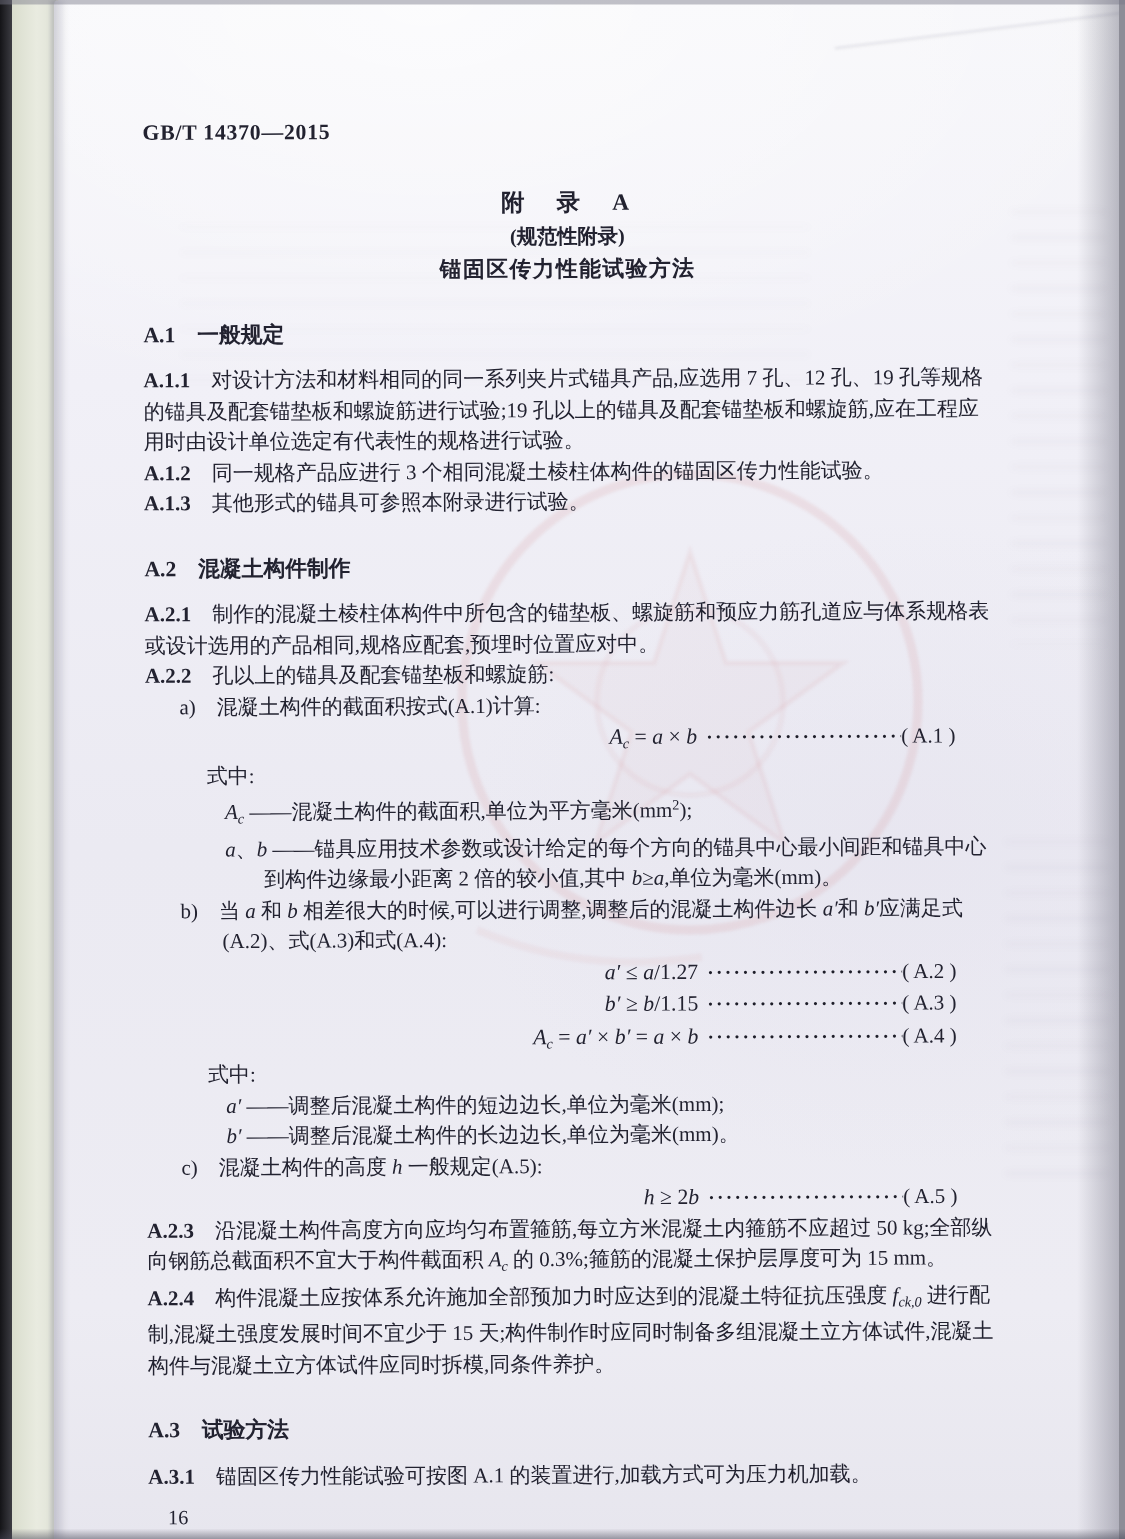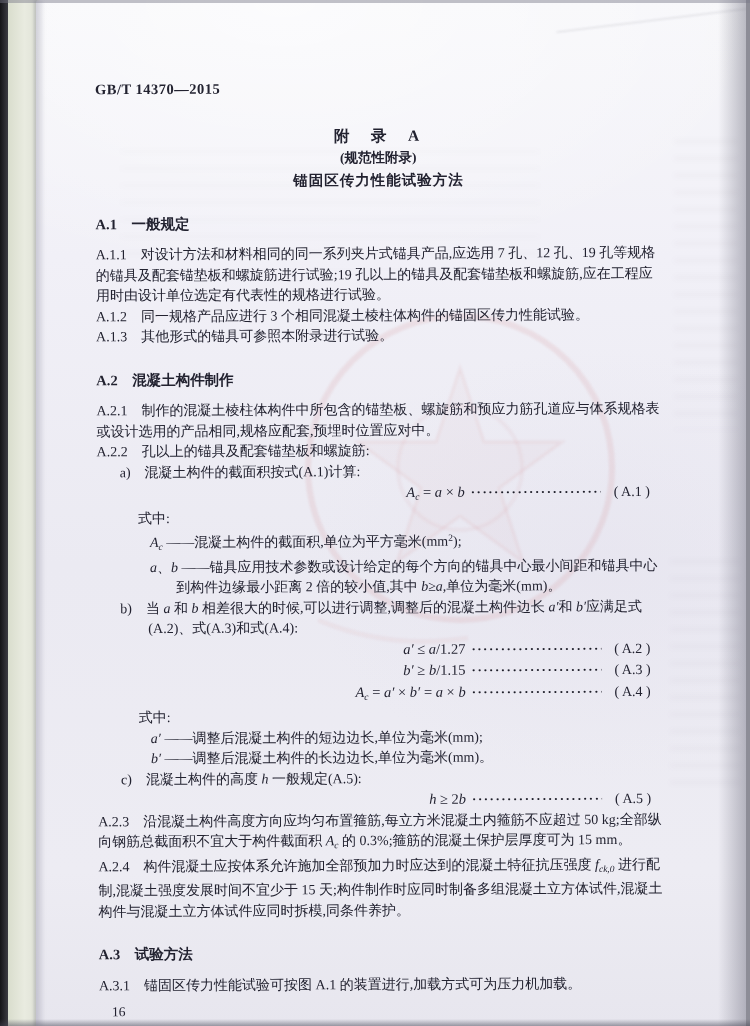--- a/index.html
+++ b/index.html
@@ -45,24 +45,24 @@
   .t3{font-size:14.5px;letter-spacing:1px;}
   .h2{font-weight:bold;font-size:14.5px;margin:22px 0 11px 0;}
   .p{margin:0;}
   .li{margin:0;padding-left:51px;text-indent:-28px;}
   .sz{margin:0 0 0 41px;}
   .def{margin:0 0 0 53px;padding-left:26px;text-indent:-26px;}
   .formula{display:flex;align-items:baseline;}
   .f-expr{flex:1 1 auto;text-align:right;padding-right:6px;font-size:14.5px;}
   .f-dots{flex:0 0 130px;overflow:hidden;white-space:nowrap;font-weight:bold;
           letter-spacing:1.5px;font-size:13px;color:#1d1d28;}
-  .f-label{flex:0 0 62px;text-align:center;white-space:nowrap;}
+  .f-label{flex:0 0 62px;text-align:left;white-space:nowrap;}
   .page-num{margin-top:6px;padding-left:13px;font-size:13.5px;}
   
-  .r-b{font-weight:normal;}
+  .r-b{font-weight:bold;}
   .r-i{font-style:italic;}
   .r-sub{font-style:italic;font-size:9.5px;vertical-align:-3px;letter-spacing:0;}
   .r-sup{font-size:9.5px;vertical-align:5px;}
 </style>
 </head>
 <body>
 
 <div class="stage">
   <div class="under-strip"></div>
   <div class="edge-left"></div>

